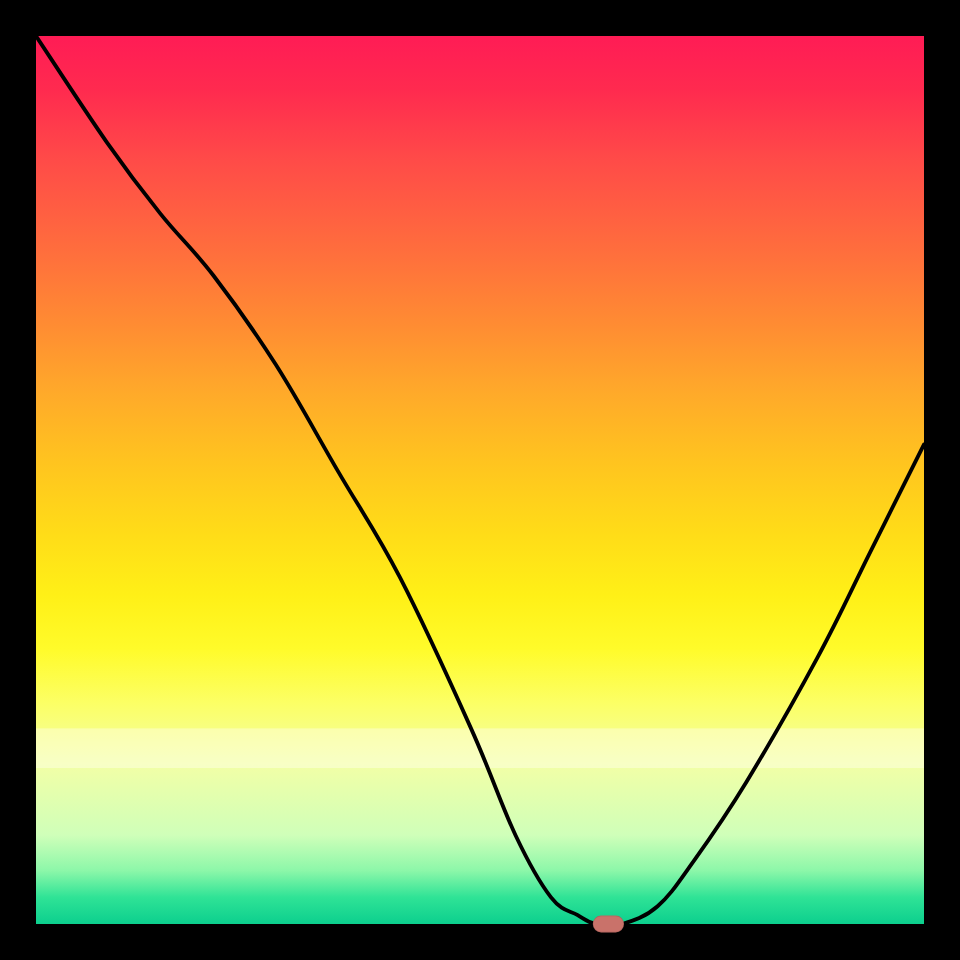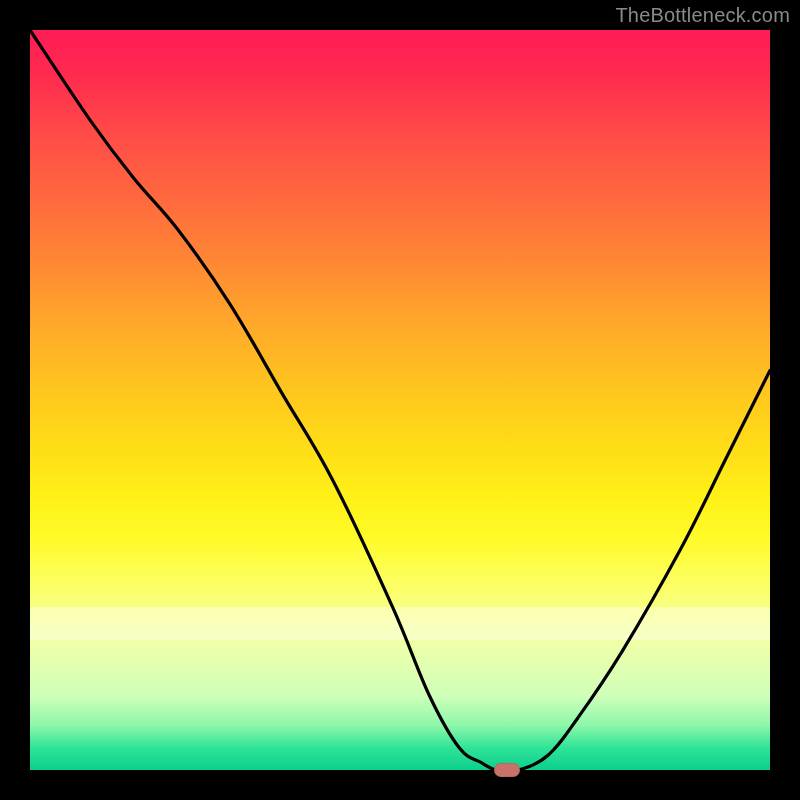--- a/index.html
+++ b/index.html
@@ -83,21 +83,20 @@
     transform: translate(-50%, -50%);
     z-index: 30;
     box-shadow: 0 0 0 0.5px rgba(0,0,0,0.15) inset;
   }
 </style>
 </head>
 <body>
 
 <div class="frame">
 
-  <div class="watermark">TheBottleneck.com</div>
 
   <div class="plot-wrap">
     <div class="gradient-bg"></div>
     <div class="yellow-band"></div>
 
     <svg class="svg-layer" viewBox="0 0 740 740" preserveAspectRatio="none">
       <path id="curve-path" fill="none" stroke="#000000" stroke-width="3.2" stroke-linejoin="round" stroke-linecap="round" d="M 0 0 C 10.656 15.983999999999991, 40.55200000000001 62.159999999999954, 59.2 88.79999999999995 C 77.848 115.43999999999996, 87.61600000000001 128.01999999999998, 103.60000000000001 148 C 119.584 167.98000000000002, 130.684 177.15600000000006, 148 199.80000000000007 C 165.316 222.44400000000007, 181.15200000000002 244.49600000000004, 199.8 273.8 C 218.448 303.104, 232.95200000000003 330.63199999999995, 251.60000000000002 362.59999999999997 C 270.248 394.568, 283.41999999999996 412.77199999999993, 303.4 451.4 C 323.38 490.028, 345.28399999999993 538.572, 362.59999999999997 577.2 C 379.916 615.8280000000001, 387.612 640.692, 399.6 666 C 411.588 691.308, 419.876 705.8119999999999, 429.2 717.8 C 438.524 729.788, 444.73999999999995 728.604, 451.4 732.6 C 458.06 736.596, 459.53999999999996 738.668, 466.2 740 C 472.86 741.332, 479.076 742.664, 488.40000000000003 740 C 497.72400000000005 737.336, 507.344 734.524, 518 725.2 C 528.656 715.8760000000001, 534.28 706.8480000000001, 547.6 688.2 C 560.9200000000001 669.552, 573.352 652.236, 592 621.6 C 610.648 590.964, 632.552 552.6320000000001, 651.2 518 C 669.8480000000001 483.368, 679.6159999999999 461.168, 695.5999999999999 429.2 C 711.584 397.23199999999997, 732.008 356.38399999999996, 740 340.4"></path>
     </svg>
 
     <div id="marker" class="marker" style="left: 477.3px; top: 740px; background: rgb(201, 114, 106);"></div>

